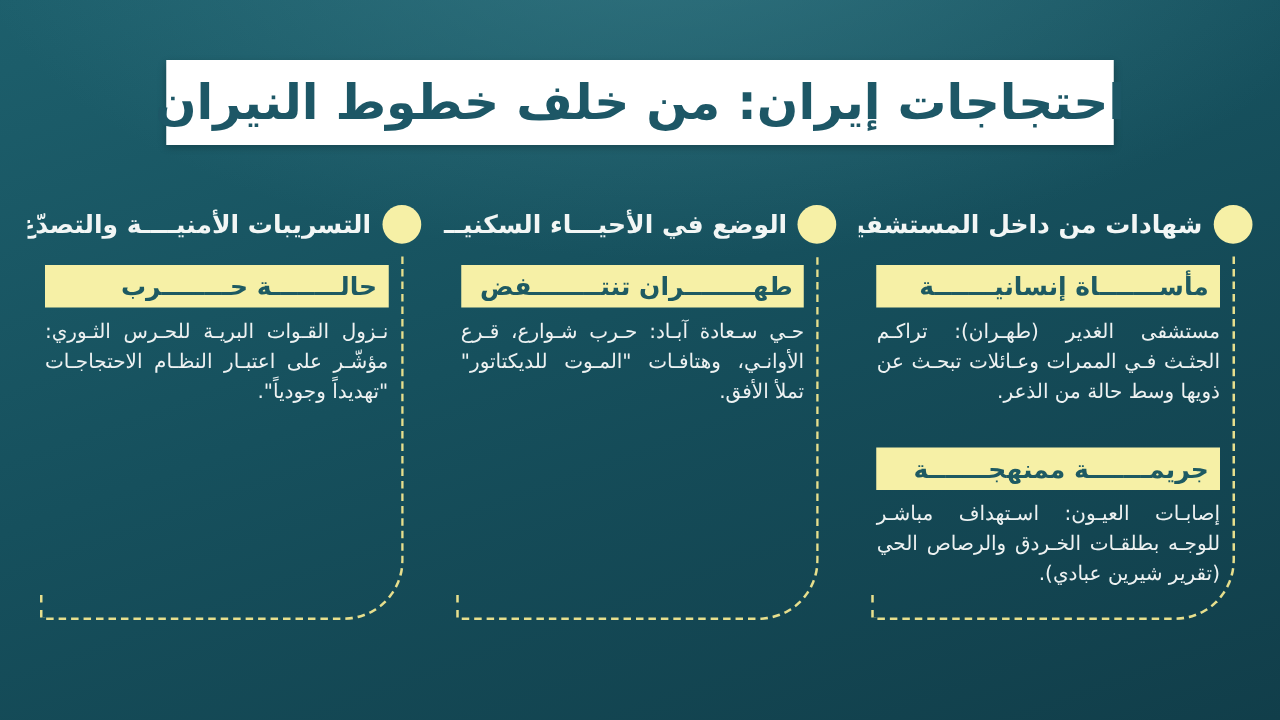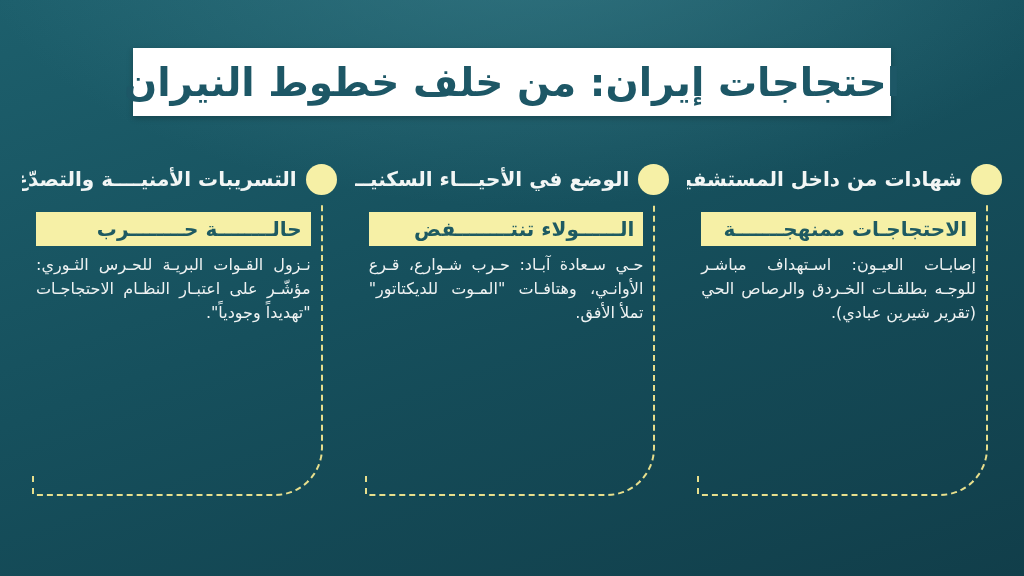--- a/index.html
+++ b/index.html
@@ -81,35 +81,39 @@
 </header>
 
 <main class="columns">
 
   <section class="column">
     <div class="col-header">
       <span class="bullet"></span>
       <span class="col-title">شهادات من داخل المستشفيات</span>
     </div>
     <div class="panel">
+      <div class="section first">
+        <div class="sec-head">مأســـــــاة إنسانيـــــــة</div>
+        <p class="sec-body">مستشفى الغدير (طهـران): تراكـم الجثـث فـي الممرات وعـائلات تبحـث عن ذويها وسط حالة من الذعر.</p>
+      </div>
       <div class="section">
-        <div class="sec-head">الاحتجاجـات ممنهجـــــــة</div>
+        <div class="sec-head">جريمـــــــة ممنهجـــــــة</div>
         <p class="sec-body">إصابـات العيـون: اسـتهداف مباشـر للوجـه بطلقـات الخـردق والرصاص الحي (تقرير شيرين عبادي).</p>
       </div>
     </div>
   </section>
 
   <section class="column">
     <div class="col-header">
       <span class="bullet"></span>
       <span class="col-title">الوضع في الأحيـــاء السكنيـــة</span>
     </div>
     <div class="panel">
       <div class="section first">
-        <div class="sec-head">الــــــولاء تنتــــــــفض</div>
+        <div class="sec-head">طهــــــــران تنتــــــــفض</div>
         <p class="sec-body">حـي سـعادة آبـاد: حـرب شـوارع، قـرع الأوانـي، وهتافـات "المـوت للديكتاتور" تملأ الأفق.</p>
       </div>
     </div>
   </section>
 
   <section class="column">
     <div class="col-header">
       <span class="bullet"></span>
       <span class="col-title">التسريبات الأمنيــــة والتصدّع</span>
     </div>

